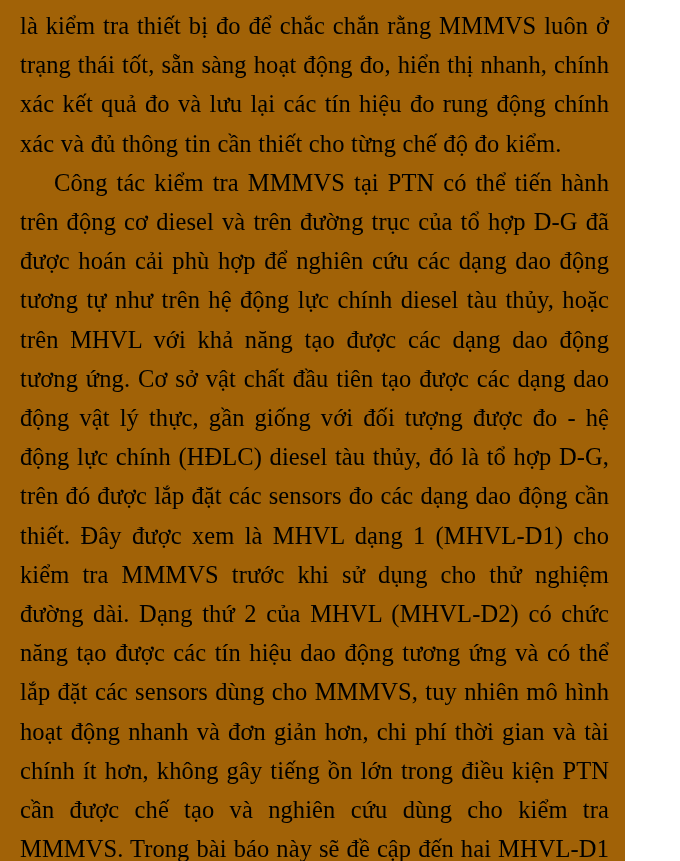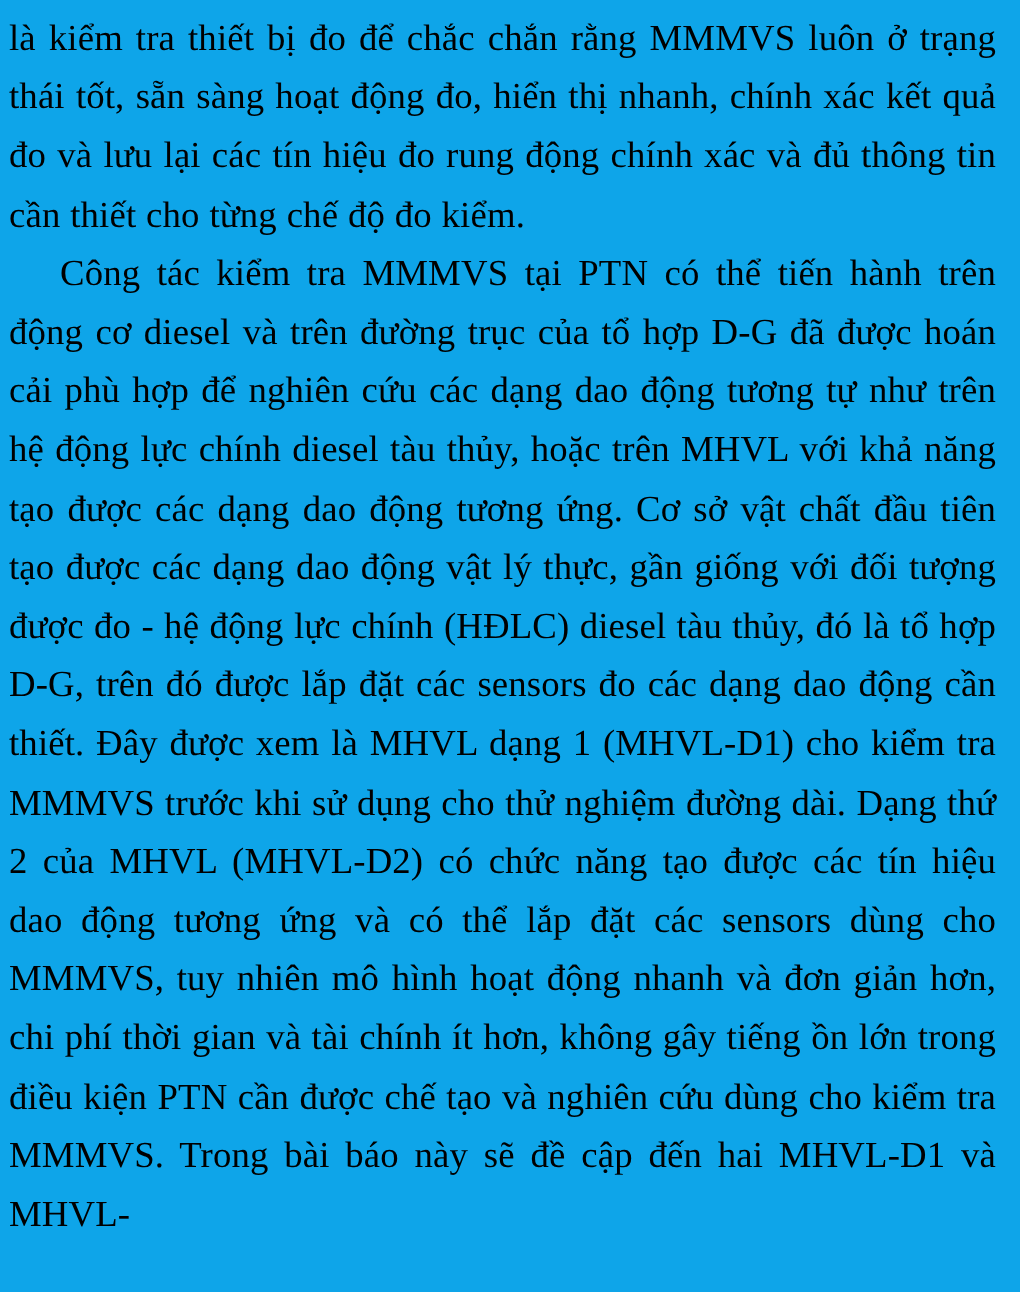--- a/index.html
+++ b/index.html
@@ -8,25 +8,25 @@
     background: #ffffff;
   }
   body {
     width: 680px;
     height: 861px;
     overflow: hidden;
     font-family: "Liberation Serif", "DejaVu Serif", serif;
     color: #000000;
   }
   .page {
-    width: 680px;
+    width: 625px;
     height: 861px;
     box-sizing: border-box;
-    padding: 6px 16px 0 6px;
-    background: #0ea5e9;
+    padding: 6px 16px 0 20px;
+    background: #a16207;
   }
   .body-text {
     font-family: "Liberation Serif", "DejaVu Serif", serif;
     font-size: 24.5px;
     line-height: 39.2px;
     text-align: justify;
     text-justify: inter-word;
     letter-spacing: 0.1px;
     word-spacing: 0.3px;
     color: #000000;

